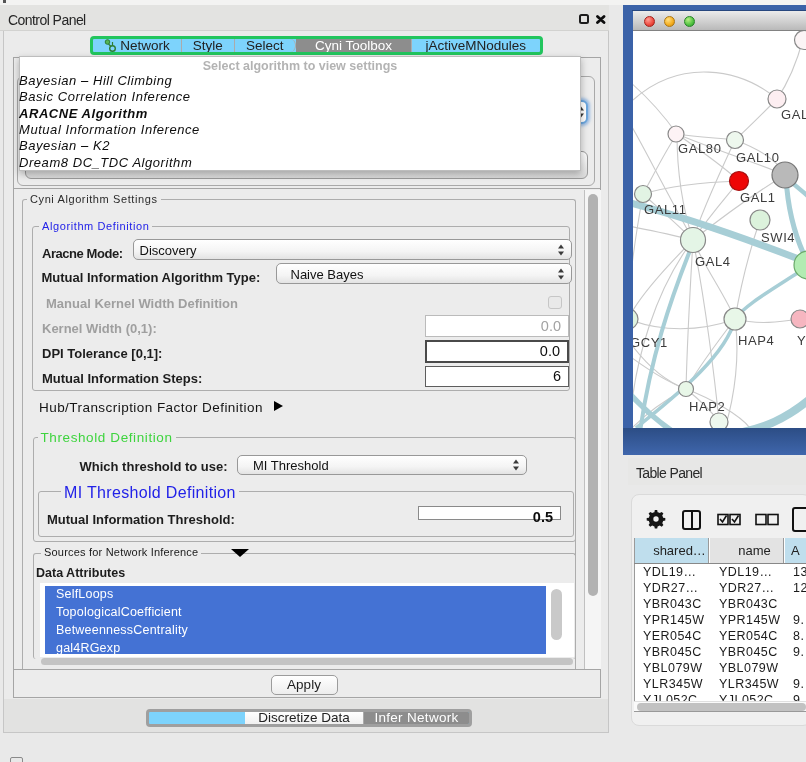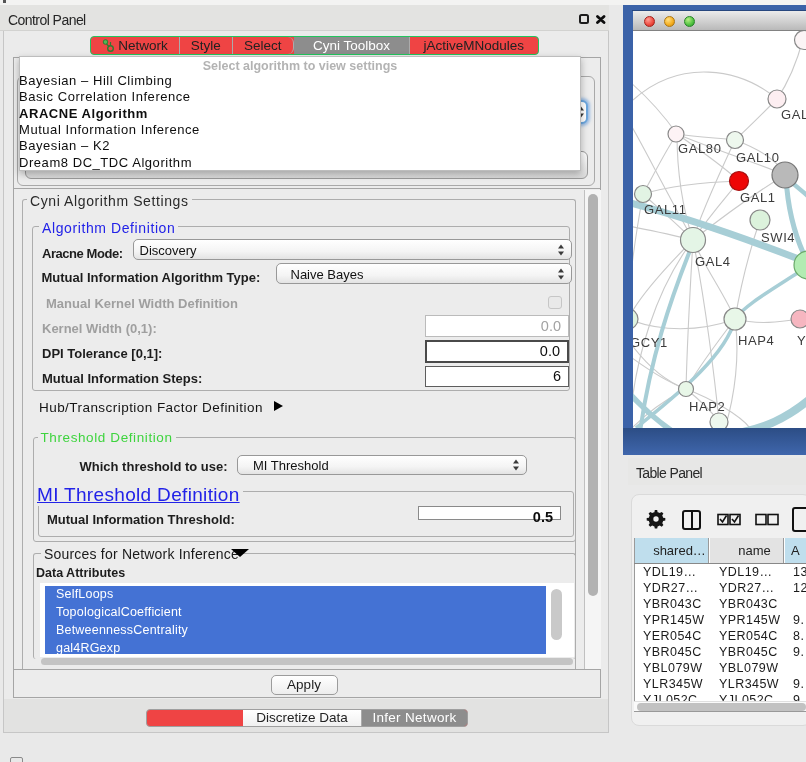--- a/index.html
+++ b/index.html
@@ -3,28 +3,28 @@
 <meta charset="utf-8">
 <style>
 * { margin:0; padding:0; box-sizing:border-box; }
 html,body { width:806px; height:762px; }
 body { font-family:"Liberation Sans",sans-serif; background:#e9e9e9; position:relative; overflow:hidden; }
 .abs { position:absolute; }
 .bold { font-weight:bold; }
 .lbl { position:absolute; font-size:13px; font-weight:bold; color:#1d1d1d; white-space:nowrap; }
 .dis { color:#9f9f9f; }
 .gb { position:absolute; border:1px solid #adadad; border-radius:3px; }
-.gbt { position:absolute; font-size:14px; background:#ececec; padding:0 3px; white-space:nowrap; }
+.gbt { position:absolute; font-size:11px; background:#ececec; padding:0 3px; white-space:nowrap; }
 .combo { position:absolute; background:linear-gradient(#ffffff,#f4f4f4 60%,#e3e3e3); border:1px solid #989898; border-radius:5px; font-size:13px; color:#111; }
 .combo .tx { position:absolute; left:11px; top:50%; transform:translateY(-50%); }
 .stepper { position:absolute; right:7px; top:50%; transform:translateY(-50%); width:6px; height:13px; }
 .stepper:before { content:""; position:absolute; left:0; top:1px; border-left:3px solid transparent; border-right:3px solid transparent; border-bottom:4px solid #3a3a3a; }
 .stepper:after { content:""; position:absolute; left:0; bottom:1px; border-left:3px solid transparent; border-right:3px solid transparent; border-top:4px solid #3a3a3a; }
 .inp { position:absolute; background:#fff; font-size:14.5px; color:#0d0d0d; text-align:right; padding-right:7px; }
-.seg { position:absolute; display:flex; border:1px solid #22c55e; border-radius:4px; background:#ef4444; overflow:hidden; }
+.seg { position:absolute; display:flex; border:3px solid #22c55e; border-radius:4px; background:#7dd3fc; overflow:hidden; }
 .seg div { font-size:13.5px; color:#222; display:flex; align-items:center; justify-content:center; border-right:1px solid #ababab; }
 .seg div:last-child { border-right:none; }
 .seg .sel { background:#8d8d8d; color:#fff; }
 </style>
 </head>
 <body>
 
 <div class="abs" style="left:0;top:0;width:806px;height:5px;background:#f3f3f2;"></div>
 <div class="abs" style="left:3px;top:0;width:3px;height:3px;background:#555;"></div>
 
@@ -99,21 +99,21 @@
 
 <div class="gb" style="left:33px;top:437px;width:543px;height:104.5px;"></div>
 <div class="gbt" style="left:37.5px;top:430px;color:#3ed43e;font-size:13.5px;letter-spacing:0.6px;">Threshold Definition</div>
 <div class="lbl" style="left:79.5px;top:458.5px;">Which threshold to use:</div>
 <div class="combo" style="left:237px;top:454.5px;width:290px;height:20.5px;">
     <span class="tx" style="left:15px;">MI Threshold</span>
     <span class="stepper"></span>
   </div>
 
 <div class="gb" style="left:38px;top:491px;width:536px;height:45.5px;"></div>
-<div class="gbt" style="left:34px;top:484px;color:#2222e8;font-size:19px;letter-spacing:0.33px;text-decoration:underline;">MI Threshold Definition</div>
+<div class="gbt" style="left:61px;top:484px;color:#2222e8;font-size:16px;letter-spacing:0.33px;">MI Threshold Definition</div>
 <div class="lbl" style="left:47px;top:511.5px;">Mutual Information Threshold:</div>
 <div class="inp" style="left:418px;top:506px;width:143px;height:14px;border:1px solid #8a8a8a;line-height:21.5px;font-weight:bold;">0.5</div>
 
 <div class="gb" style="left:33px;top:552.5px;width:543px;height:106px;border-bottom:none;"></div>
 <div class="gbt" style="left:41px;top:546px;color:#1a1a1a;letter-spacing:0.2px;">Sources for Network Inference</div>
 <div class="abs" style="left:231px;top:548.5px;width:0;height:0;border-left:9.5px solid transparent;border-right:9.5px solid transparent;border-top:8.8px solid #000;"></div>
 <div class="lbl" style="left:36px;top:566px;font-size:12.5px;">Data Attributes</div>
 
 <div class="abs" style="left:40px;top:582.5px;width:534px;height:74.5px;background:#fff;"></div>
 <div class="abs" style="left:45px;top:586px;width:501px;height:68px;background:#4472d4;"></div>
@@ -125,21 +125,21 @@
 
 <div class="abs" style="left:4px;top:699px;width:604px;height:33px;background:#e2e2e1;"></div>
 <div class="seg" style="left:146px;top:708.5px;height:18px;border-color:#9f9f9f;">
   <div style="width:96px;background:linear-gradient(#ffffff,#f0f0f0);margin-top:36px;">Impute Data</div>
   <div style="width:119px;background:linear-gradient(#ffffff,#f0f0f0);">Discretize Data</div>
   <div class="sel" style="width:105px;letter-spacing:0.3px;">Infer Network</div>
 </div>
 
 <div class="abs" style="left:19px;top:56px;width:562px;height:114.5px;background:#fff;border:1px solid #bdbdbd;box-shadow:0 3px 7px rgba(0,0,0,.28);"></div>
 <div class="abs" style="left:19px;top:59px;width:562px;text-align:center;font-size:12.5px;font-weight:bold;color:#b3b3b3;">Select algorithm to view settings</div>
-<div class="abs" style="left:19px;top:73px;width:560px;font-size:13px;letter-spacing:0.55px;color:#0d0d0d;line-height:16.35px;">Bayesian – Hill Climbing<br>Basic Correlation Inference<br><span class="bold">ARACNE Algorithm</span><br>Mutual Information Inference<br>Bayesian – K2<br>Dream8 DC_TDC Algorithm</div>
+<div class="abs" style="left:19px;top:73px;width:560px;font-size:13px;letter-spacing:0.55px;color:#0d0d0d;line-height:16.35px;font-style:italic;">Bayesian – Hill Climbing<br>Basic Correlation Inference<br><span class="bold">ARACNE Algorithm</span><br>Mutual Information Inference<br>Bayesian – K2<br>Dream8 DC_TDC Algorithm</div>
 
 <div class="abs" style="left:623px;top:5px;width:183px;height:450px;background:#3b62a8;">
   <div class="abs" style="left:0;top:0;width:183px;height:4.5px;background:#3a62a8;"></div>
     <div class="abs" style="left:9px;top:4.5px;width:174px;height:1px;background:#27477e;"></div>
   <div class="abs" style="left:10px;top:5.5px;width:173px;height:20.5px;background:linear-gradient(#ebebeb,#cbcbcb 65%,#b9b9b9);border-bottom:1px solid #828282;"></div>
   <div class="abs" style="left:20.5px;top:11px;width:11px;height:11px;border-radius:50%;background:radial-gradient(circle at 35% 30%,#ff9d94,#ee4b40 60%,#c4271e);border:1px solid #a5211a;"></div>
   <div class="abs" style="left:40.5px;top:11px;width:11px;height:11px;border-radius:50%;background:radial-gradient(circle at 35% 30%,#ffe082,#f4ad1f 60%,#cf8a0e);border:1px solid #ad7610;"></div>
   <div class="abs" style="left:60.5px;top:11px;width:11px;height:11px;border-radius:50%;background:radial-gradient(circle at 35% 30%,#b6ef84,#52c242 60%,#2c9a2c);border:1px solid #268426;"></div>
   <div class="abs" style="left:10px;top:26px;width:173px;height:397px;background:#fff;"></div>
   <div class="abs" style="left:0;top:423px;width:183px;height:27px;background:linear-gradient(#2c4d85,#3f66ac);"></div>

